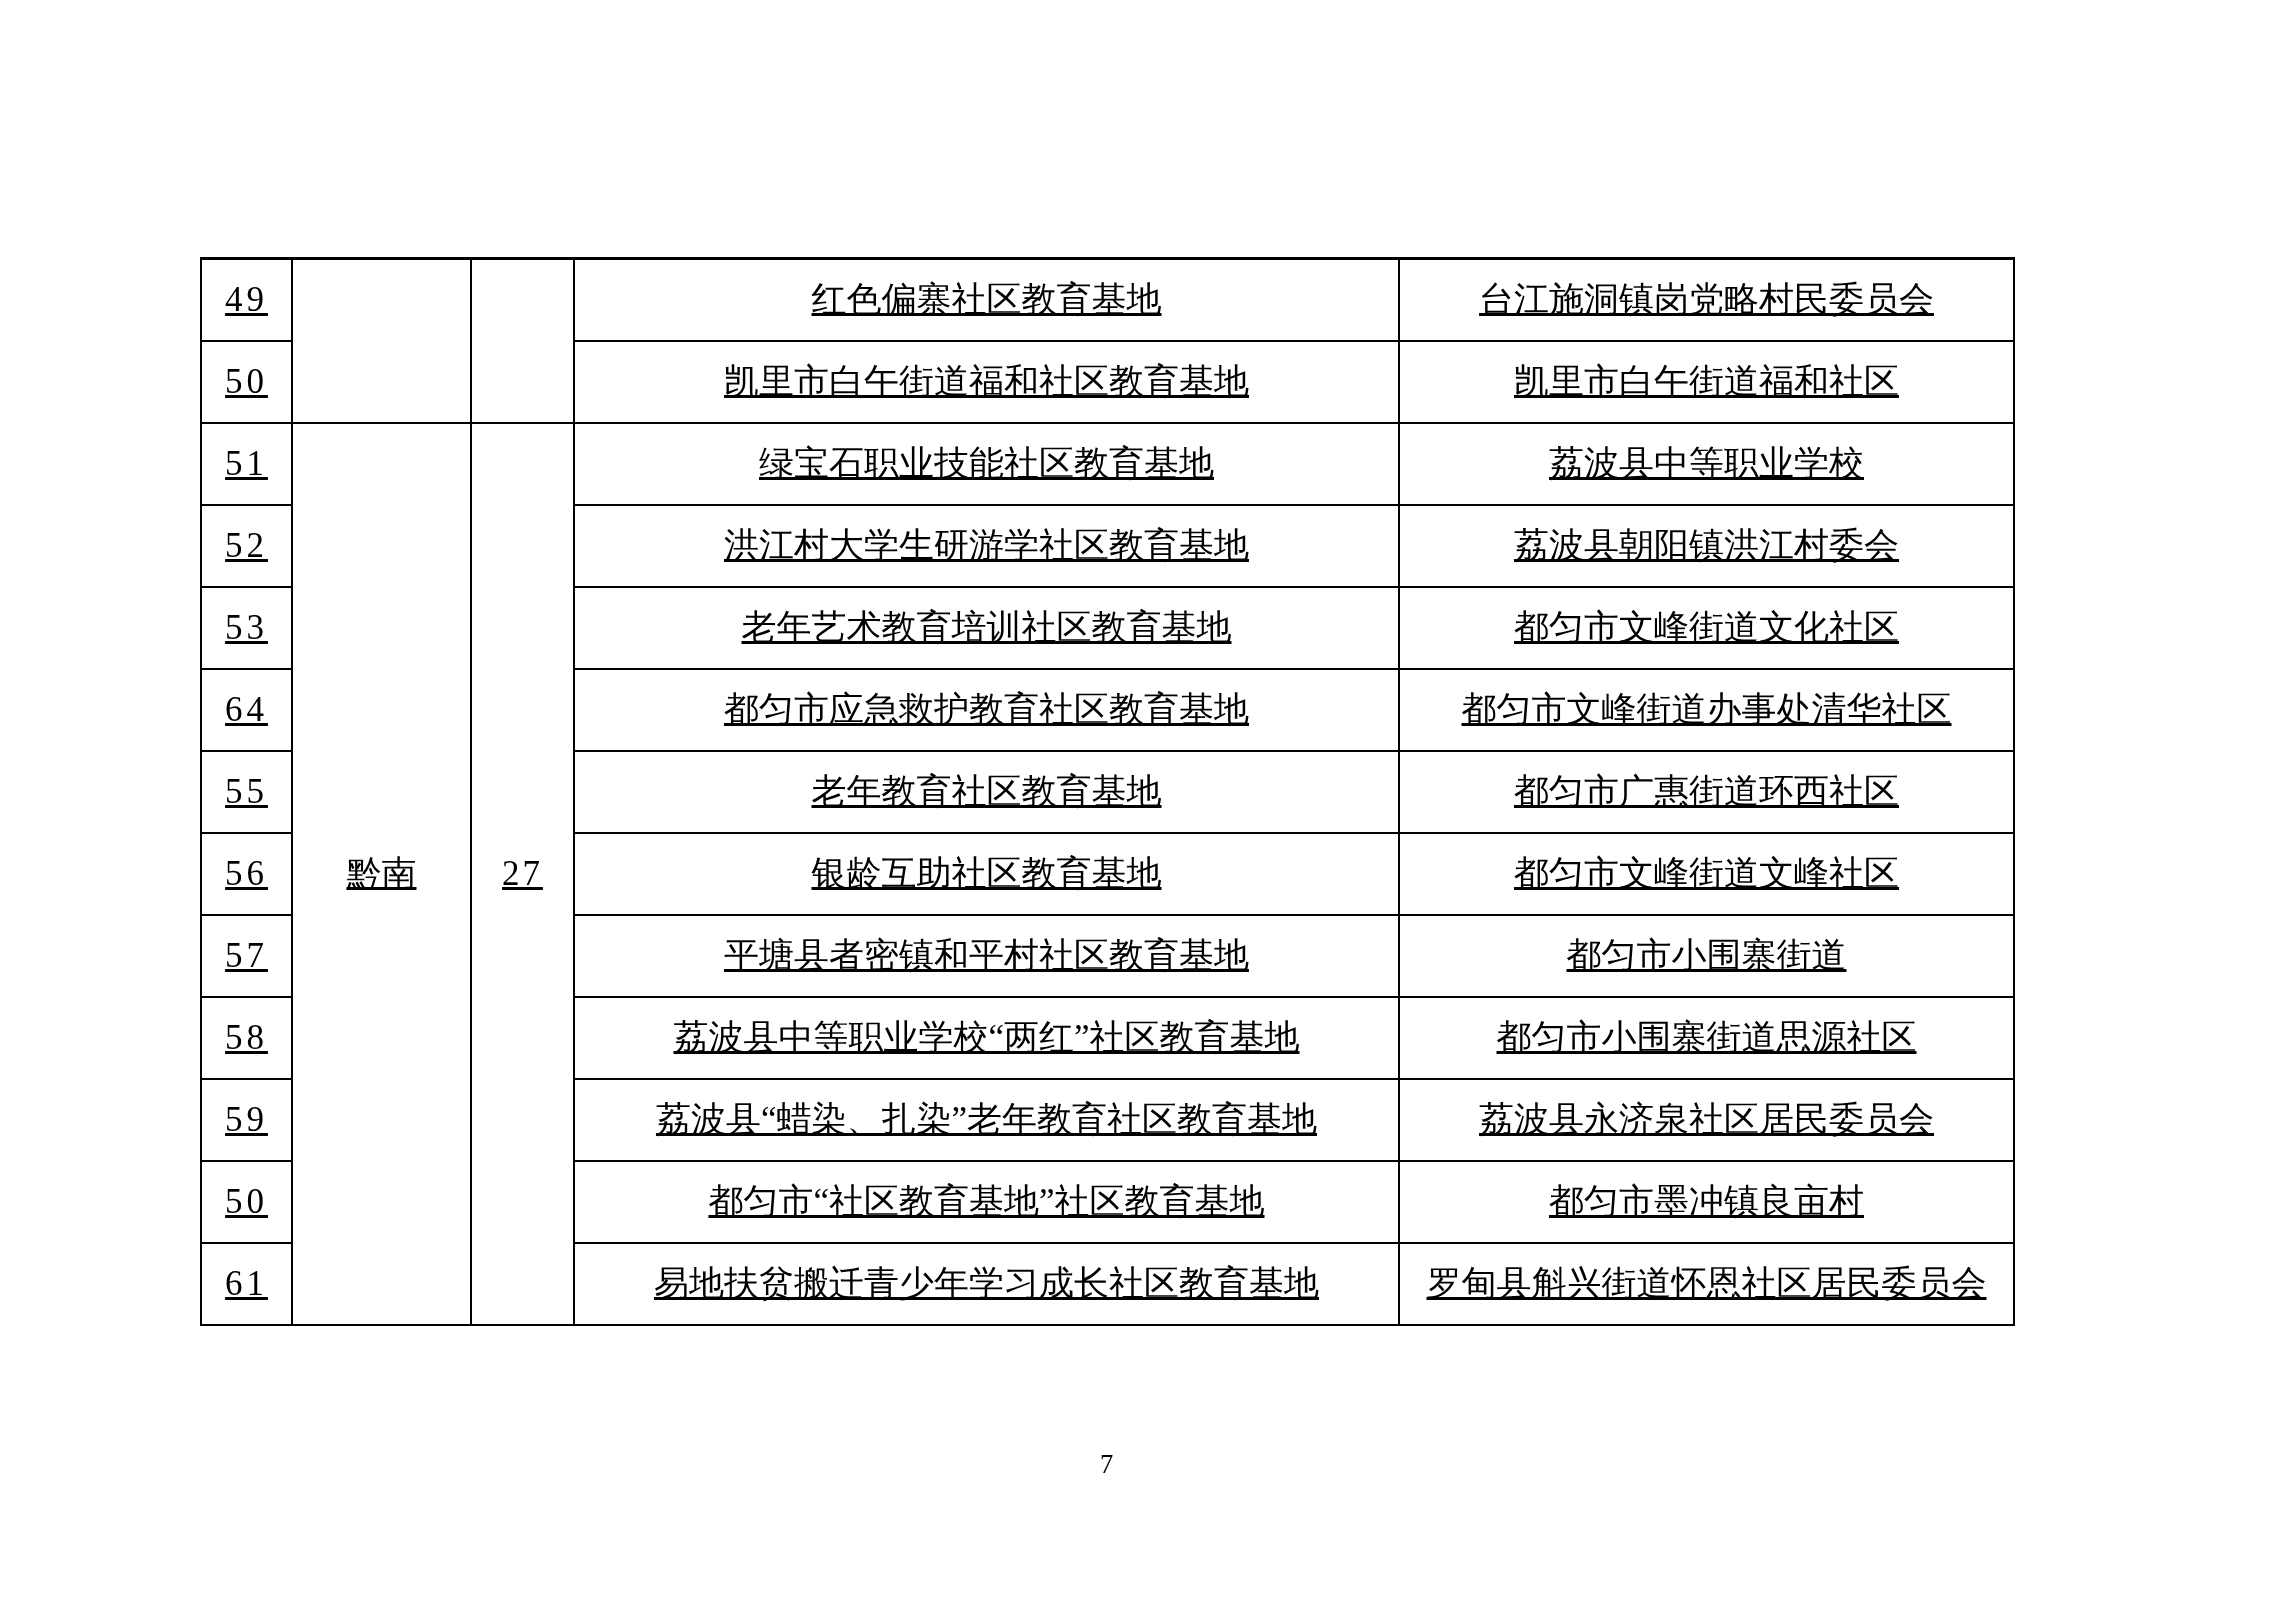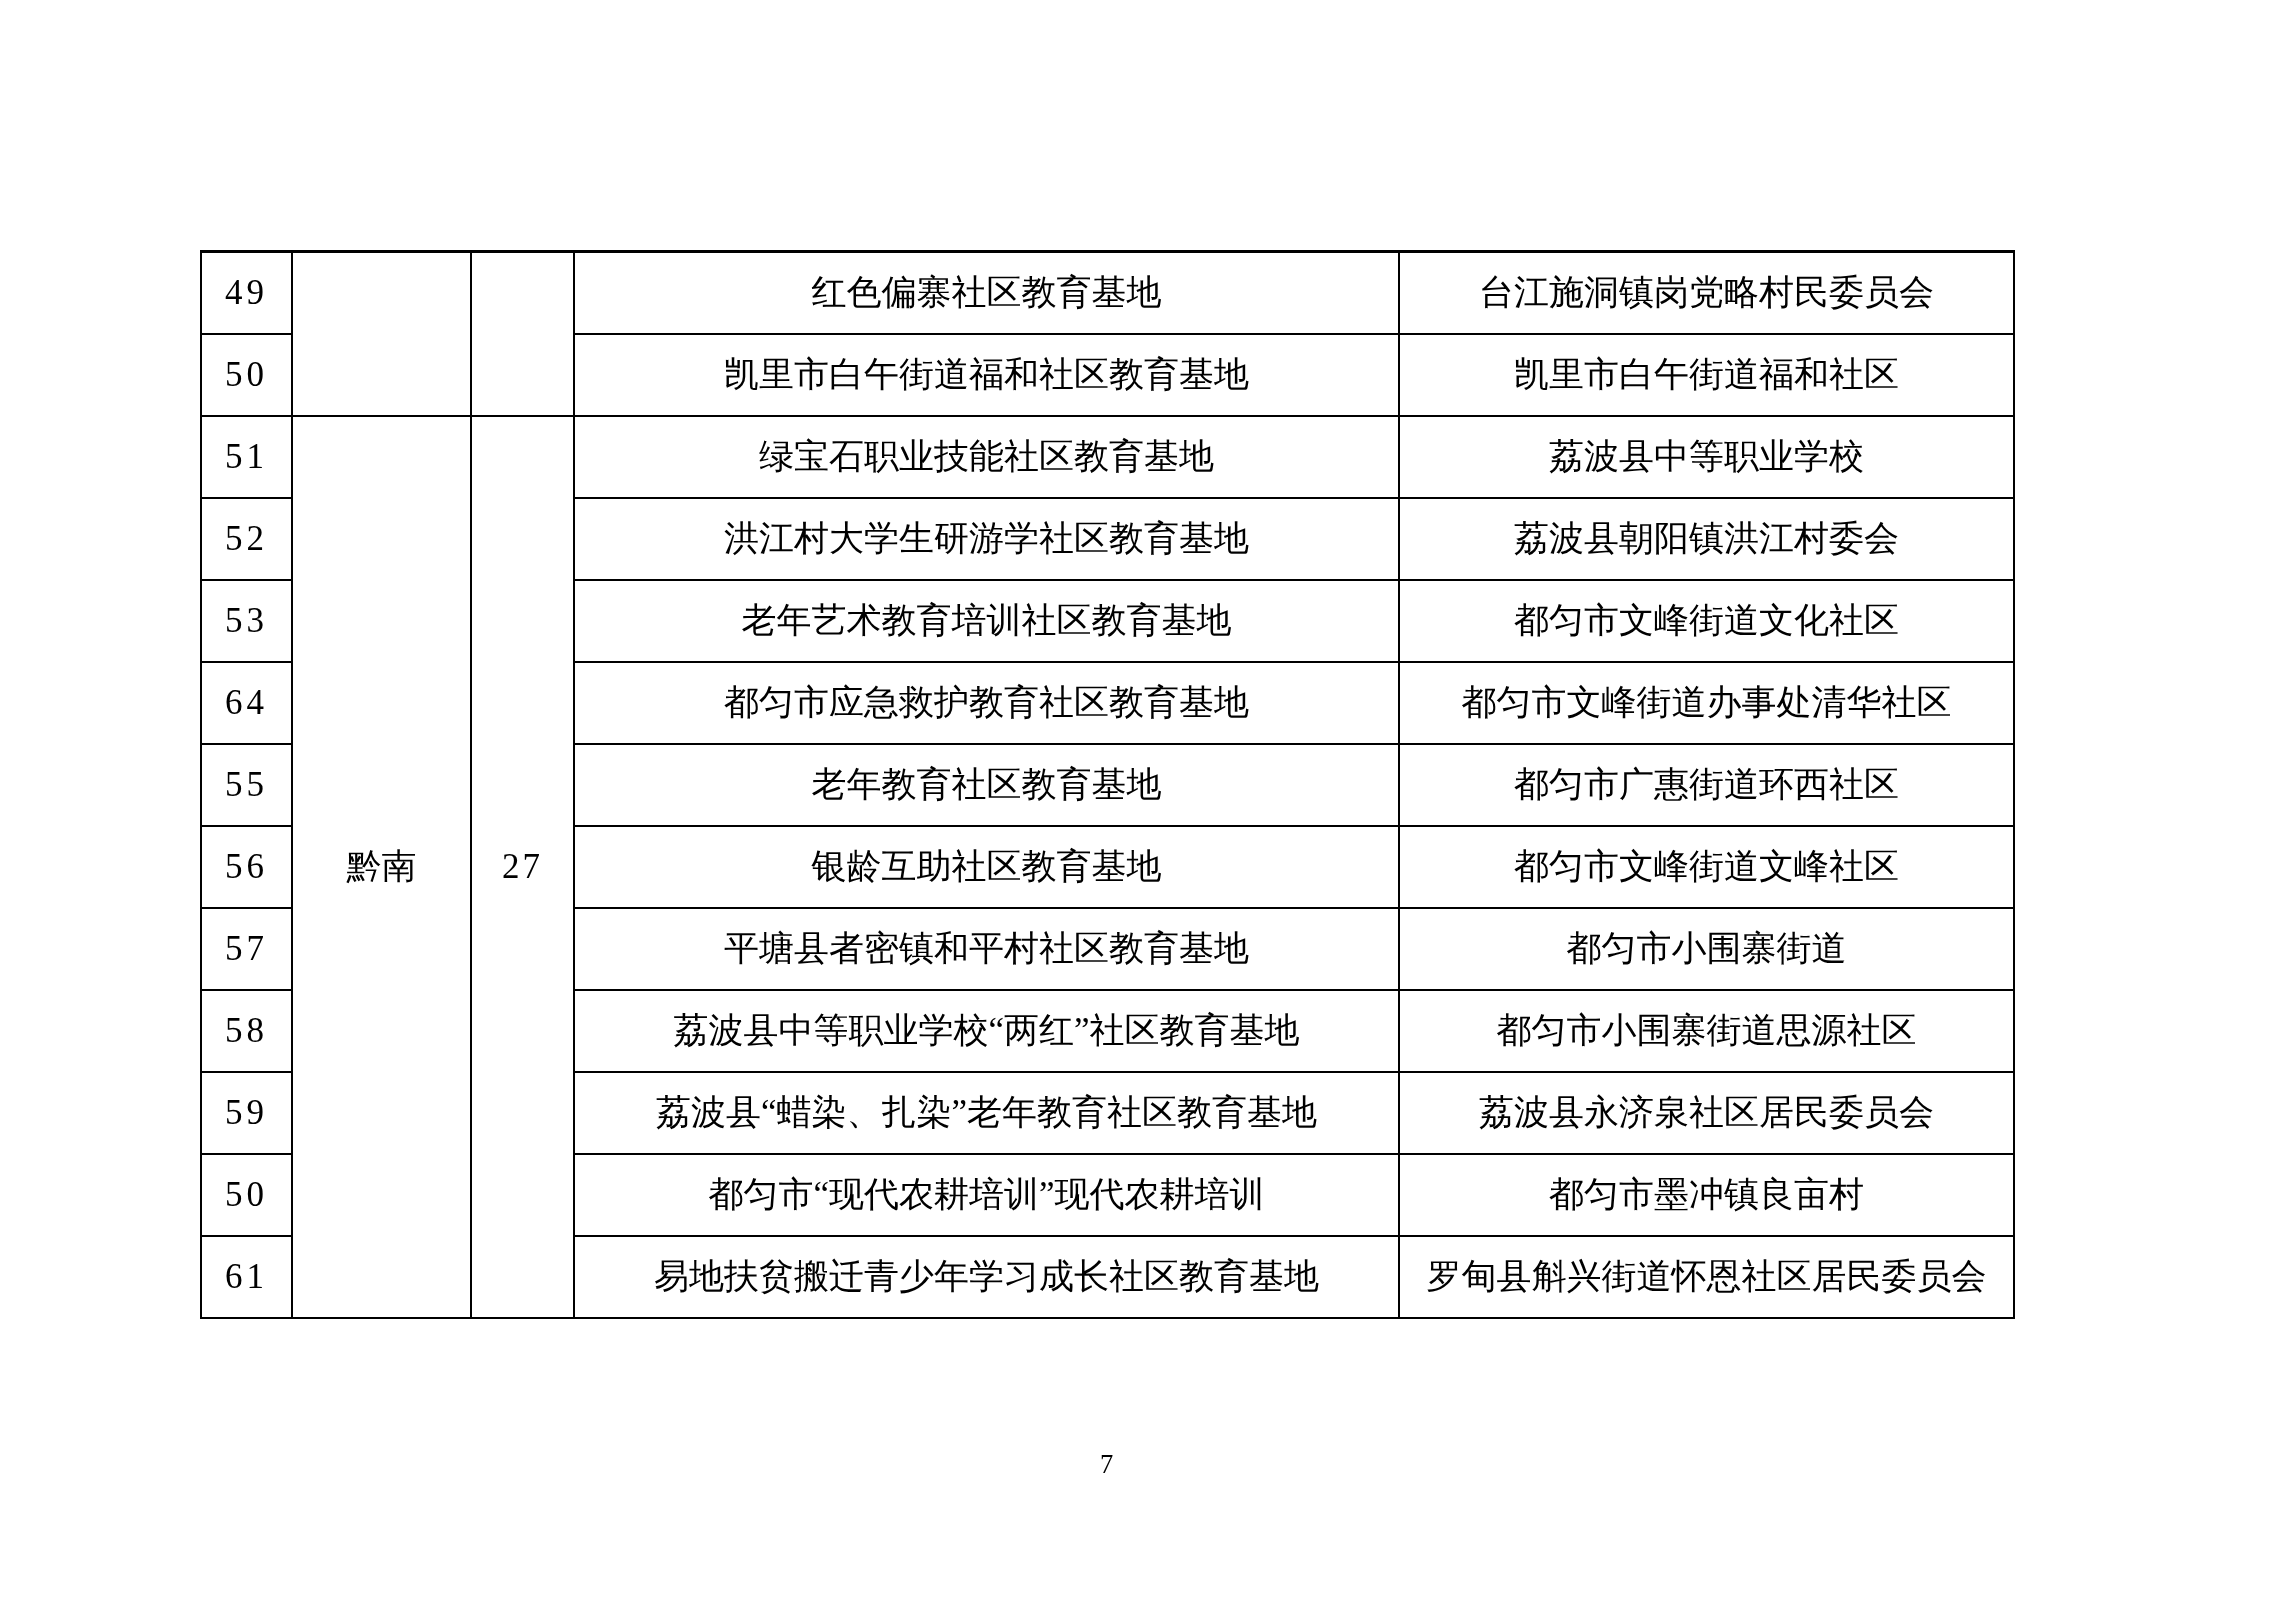--- a/index.html
+++ b/index.html
@@ -16,25 +16,26 @@
     color: #000000;
   }
   .page {
     position: absolute;
     inset: 0;
     background: #ffffff;
   }
   table.doc-table {
     position: absolute;
     left: 200px;
-    top: 250px;
+    top: 257px;
     border-collapse: collapse;
     table-layout: fixed;
     border: 2px solid #000;
     border-top: 3.9px solid #000;
+    text-decoration: underline;
   }
   table.doc-table td {
     border: 2px solid #000;
     text-align: center;
     vertical-align: middle;
     font-size: 35px;
     line-height: 1.2;
     padding: 0;
     white-space: nowrap;
     overflow: hidden;
@@ -125,21 +126,21 @@
         <td>荔波县中等职业学校“两红”社区教育基地</td>
         <td>都匀市小围寨街道思源社区</td>
       </tr>
       <tr>
         <td class="num-cell">59</td>
         <td>荔波县“蜡染、扎染”老年教育社区教育基地</td>
         <td>荔波县永济泉社区居民委员会</td>
       </tr>
       <tr>
         <td class="num-cell">50</td>
-        <td>都匀市“现代农耕培训”现代农耕培训</td>
+        <td>都匀市“社区教育基地”社区教育基地</td>
         <td>都匀市墨冲镇良亩村</td>
       </tr>
       <tr>
         <td class="num-cell">61</td>
         <td>易地扶贫搬迁青少年学习成长社区教育基地</td>
         <td>罗甸县斛兴街道怀恩社区居民委员会</td>
       </tr>
     </tbody>
   </table>
 

